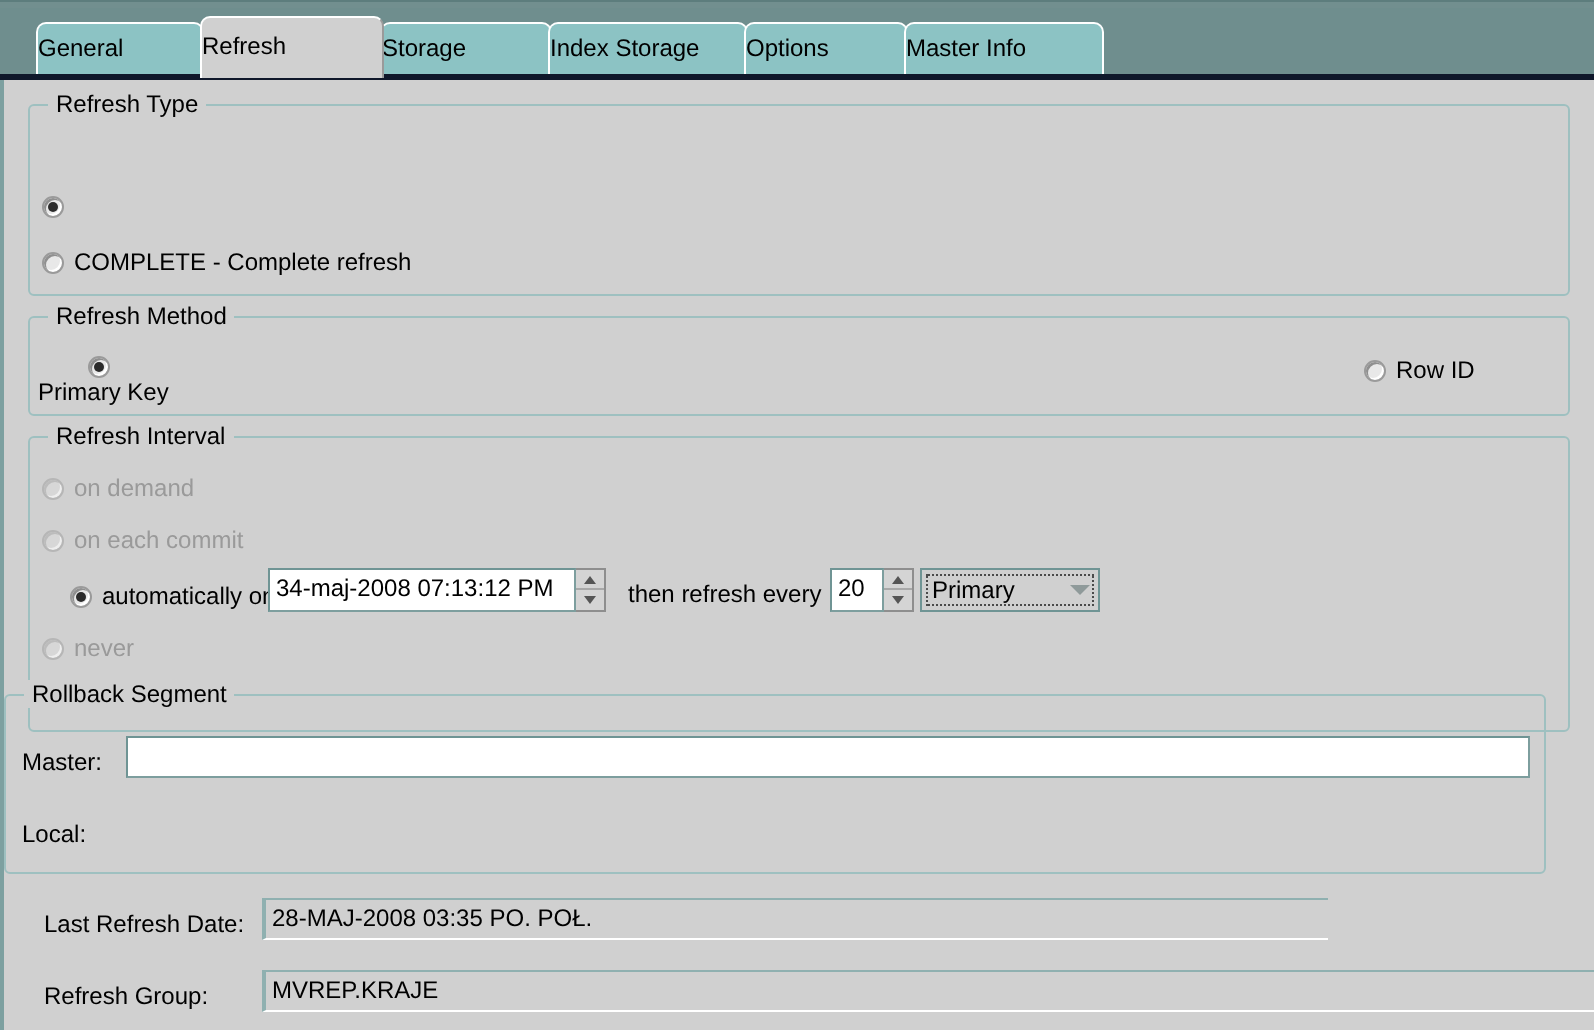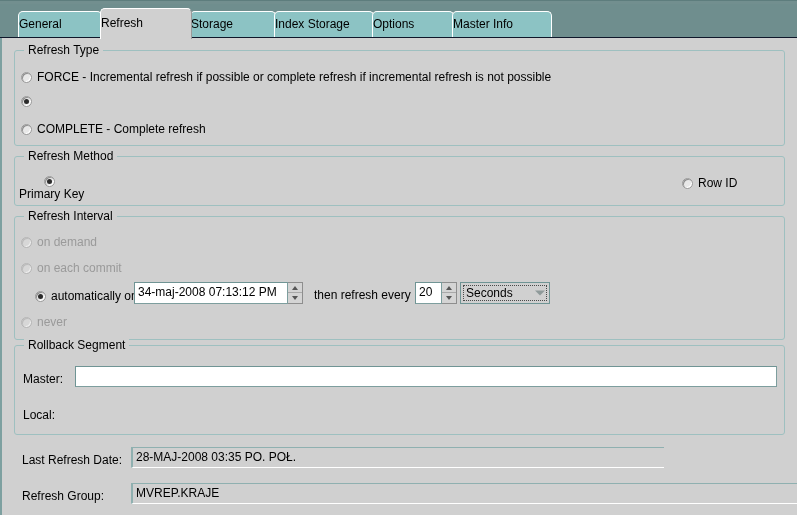--- a/index.html
+++ b/index.html
@@ -57,21 +57,21 @@
     z-index: 5;
   }
 
   
   #content-panel {
     position: absolute;
     left: 0; top: 37px;
     width: 797px;
     height: 478px;
     background: #d0d0d0;
-    border-top: 1px solid #0f172a;
+    border-top: 3px solid #0f172a;
     box-sizing: border-box;
   }
   #content-panel .left-edge {
     position: absolute;
     left: 0; top: 0; width: 4px; height: 100%;
     background: #d0d0d0;
     border-left: 2px solid #7da0a0;
     box-sizing: border-box;
   }
 
@@ -253,24 +253,20 @@
   <div class="tab" style="left:372px; width:82px;"><span>Options</span></div>
   <div class="tab" style="left:452px; width:100px;"><span>Master Info</span></div>
 </div>
 
 <div id="content-panel">
   <div class="left-edge"></div>
 
   <div class="group" style="left:14px; top:12px; width:771px; height:96px;">
     <div class="legend">Refresh Type</div>
 
-    <div class="radio-row" style="left:6px; top:19px;">
-      <span class="radio"></span>
-      <span class="lbl">FORCE - Incremental refresh if possible or complete refresh if incremental refresh is not possible</span>
-    </div>
 
     <div class="radio-row" style="left:6px; top:45px;">
       <span class="radio on"></span>
     </div>
 
     <div class="radio-row" style="left:6px; top:71px;">
       <span class="radio"></span>
       <span class="lbl">COMPLETE - Complete refresh</span>
     </div>
   </div>
@@ -282,21 +278,21 @@
       <span class="radio on"></span>
       <span class="lbl">Primary Key</span>
     </div>
 
     <div class="radio-row" style="left:667px; top:19px;">
       <span class="radio"></span>
       <span class="lbl">Row ID</span>
     </div>
   </div>
 
-  <div class="group" style="left:14px; top:178px; width:771px; height:124px;">
+  <div class="group" style="left:14px; top:178px; width:771px; height:148px;">
     <div class="legend">Refresh Interval</div>
 
     <div class="radio-row disabled" style="left:6px; top:18px;">
       <span class="radio"></span>
       <span class="lbl">on demand</span>
     </div>
 
     <div class="radio-row disabled" style="left:6px; top:44px;">
       <span class="radio"></span>
       <span class="lbl">on each commit</span>
@@ -328,27 +324,27 @@
     <div class="spinner-btns" style="left:427px; top:65px; height:22px;">
       <div>
           <span class="arrow up"></span>
         </div>
       <div>
           <span class="arrow dn"></span>
         </div>
     </div>
 
     <div class="combo" style="left:445px; top:65px; width:90px; height:22px;">
-      <span class="cval">Seconds</span>
+      <span class="cval">Primary</span>
       <span class="carrow"></span>
       <span class="focus-box"></span>
     </div>
   </div>
 
-  <div class="group" style="left:14px; top:307px; width:771px; height:90px;">
+  <div class="group" style="left:2px; top:307px; width:771px; height:90px;">
     <div class="legend">Rollback Segment</div>
 
     <div class="slabel" style="left:8px; top:26px;">Master:</div>
     <div class="field" style="left:60px; top:20px; width:702px; height:21px;"></div>
 
     <div class="slabel" style="left:8px; top:62px;">Local:</div>
   </div>
 
   <div class="slabel" style="left:22px; top:415px;">Last Refresh Date:</div>
   <div class="field flat" style="left:131px; top:409px; width:533px; height:21px;">28-MAJ-2008 03:35 PO. POŁ.</div>

